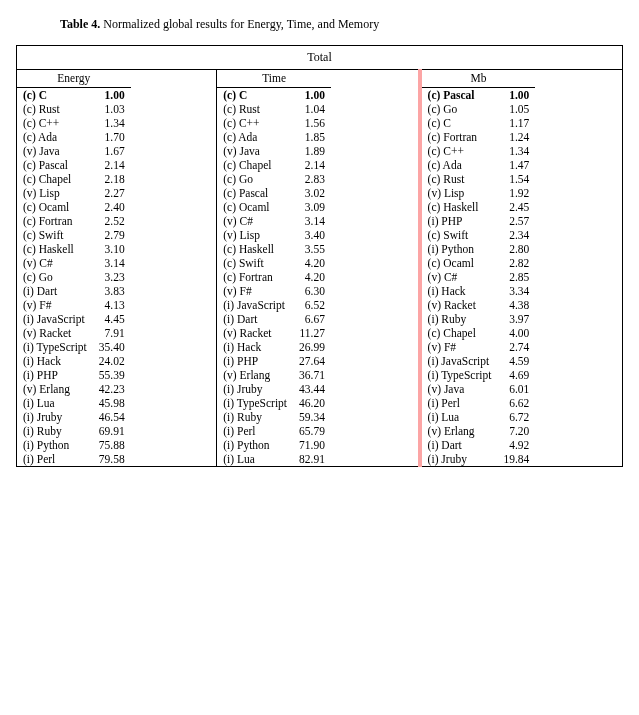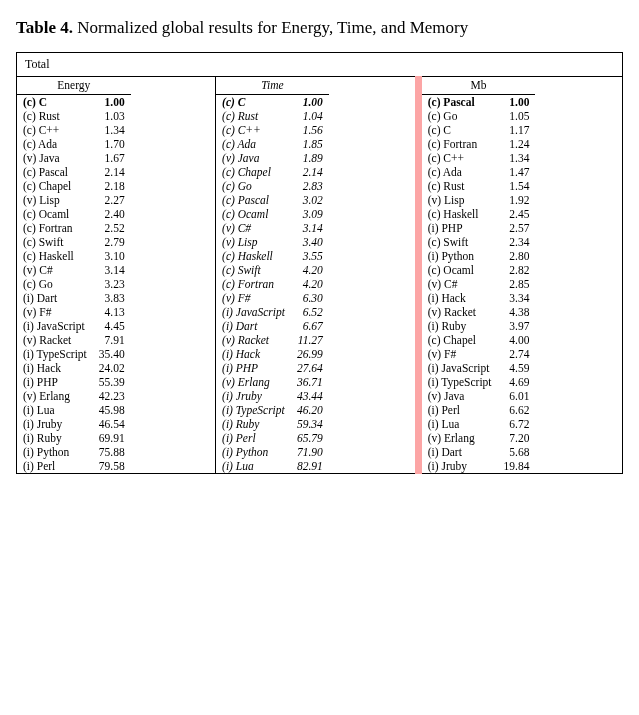--- a/index.html
+++ b/index.html
@@ -6,37 +6,38 @@
     body {
       font-family: "Times New Roman", Times, serif;
       font-size: 12px;
       background: #fff;
       color: #000;
       width: 639px;
       min-height: 715px;
       padding: 16px;
     }
     .table-title {
-      font-size: 17px;
+      font-size: 12px;
       font-weight: bold;
       margin-bottom: 12px;
       line-height: 1.4;
+      margin-left: 44px;
     }
     .table-title span {
       font-weight: normal;
     }
     .outer-table {
       width: 100%;
       border-collapse: collapse;
       border: 1px solid #000;
     }
     .total-header {
-      text-align: left;
+      text-align: center;
       border-bottom: 1px solid #000;
-      padding: 4px 8px;
+      padding: 4px 0;
       font-size: 12px;
     }
     .sub-table {
       border-collapse: collapse;
       flex: 1;
     }
     .sub-table td, .sub-table th {
       padding: 1px 6px;
       font-size: 11.5px;
       white-space: nowrap;
@@ -179,21 +180,21 @@
                 <td class="lang">(i) Python</td>
                 <td class="val">75.88</td>
               </tr>
               <tr>
                 <td class="lang">(i) Perl</td>
                 <td class="val">79.58</td>
               </tr>
             </tbody>
       </table>
     </td>
-    <td style="padding:0; vertical-align:top; border-right:7px solid #fca5a5;font-style:italic;">
+    <td style="padding:0; vertical-align:top; border-right:4px solid #fca5a5;">
       <table class="sub-table" id="time-table">
         <thead>
           <tr>
                 <th colspan="2">Time</th>
               </tr>
         </thead>
         <tbody id="time-body">
               <tr>
                 <td class="lang" style="font-weight: bold;">(c) C</td>
                 <td class="val" style="font-weight: bold;">1.00</td>
@@ -408,21 +409,21 @@
               <tr>
                 <td class="lang">(i) Lua</td>
                 <td class="val">6.72</td>
               </tr>
               <tr>
                 <td class="lang">(v) Erlang</td>
                 <td class="val">7.20</td>
               </tr>
               <tr>
                 <td class="lang">(i) Dart</td>
-                <td class="val">5.68</td>
+                <td class="val">4.92</td>
               </tr>
               <tr>
                 <td class="lang">(i) Jruby</td>
                 <td class="val">19.84</td>
               </tr>
             </tbody>
       </table>
     </td>
   </tr>
 </tbody>

